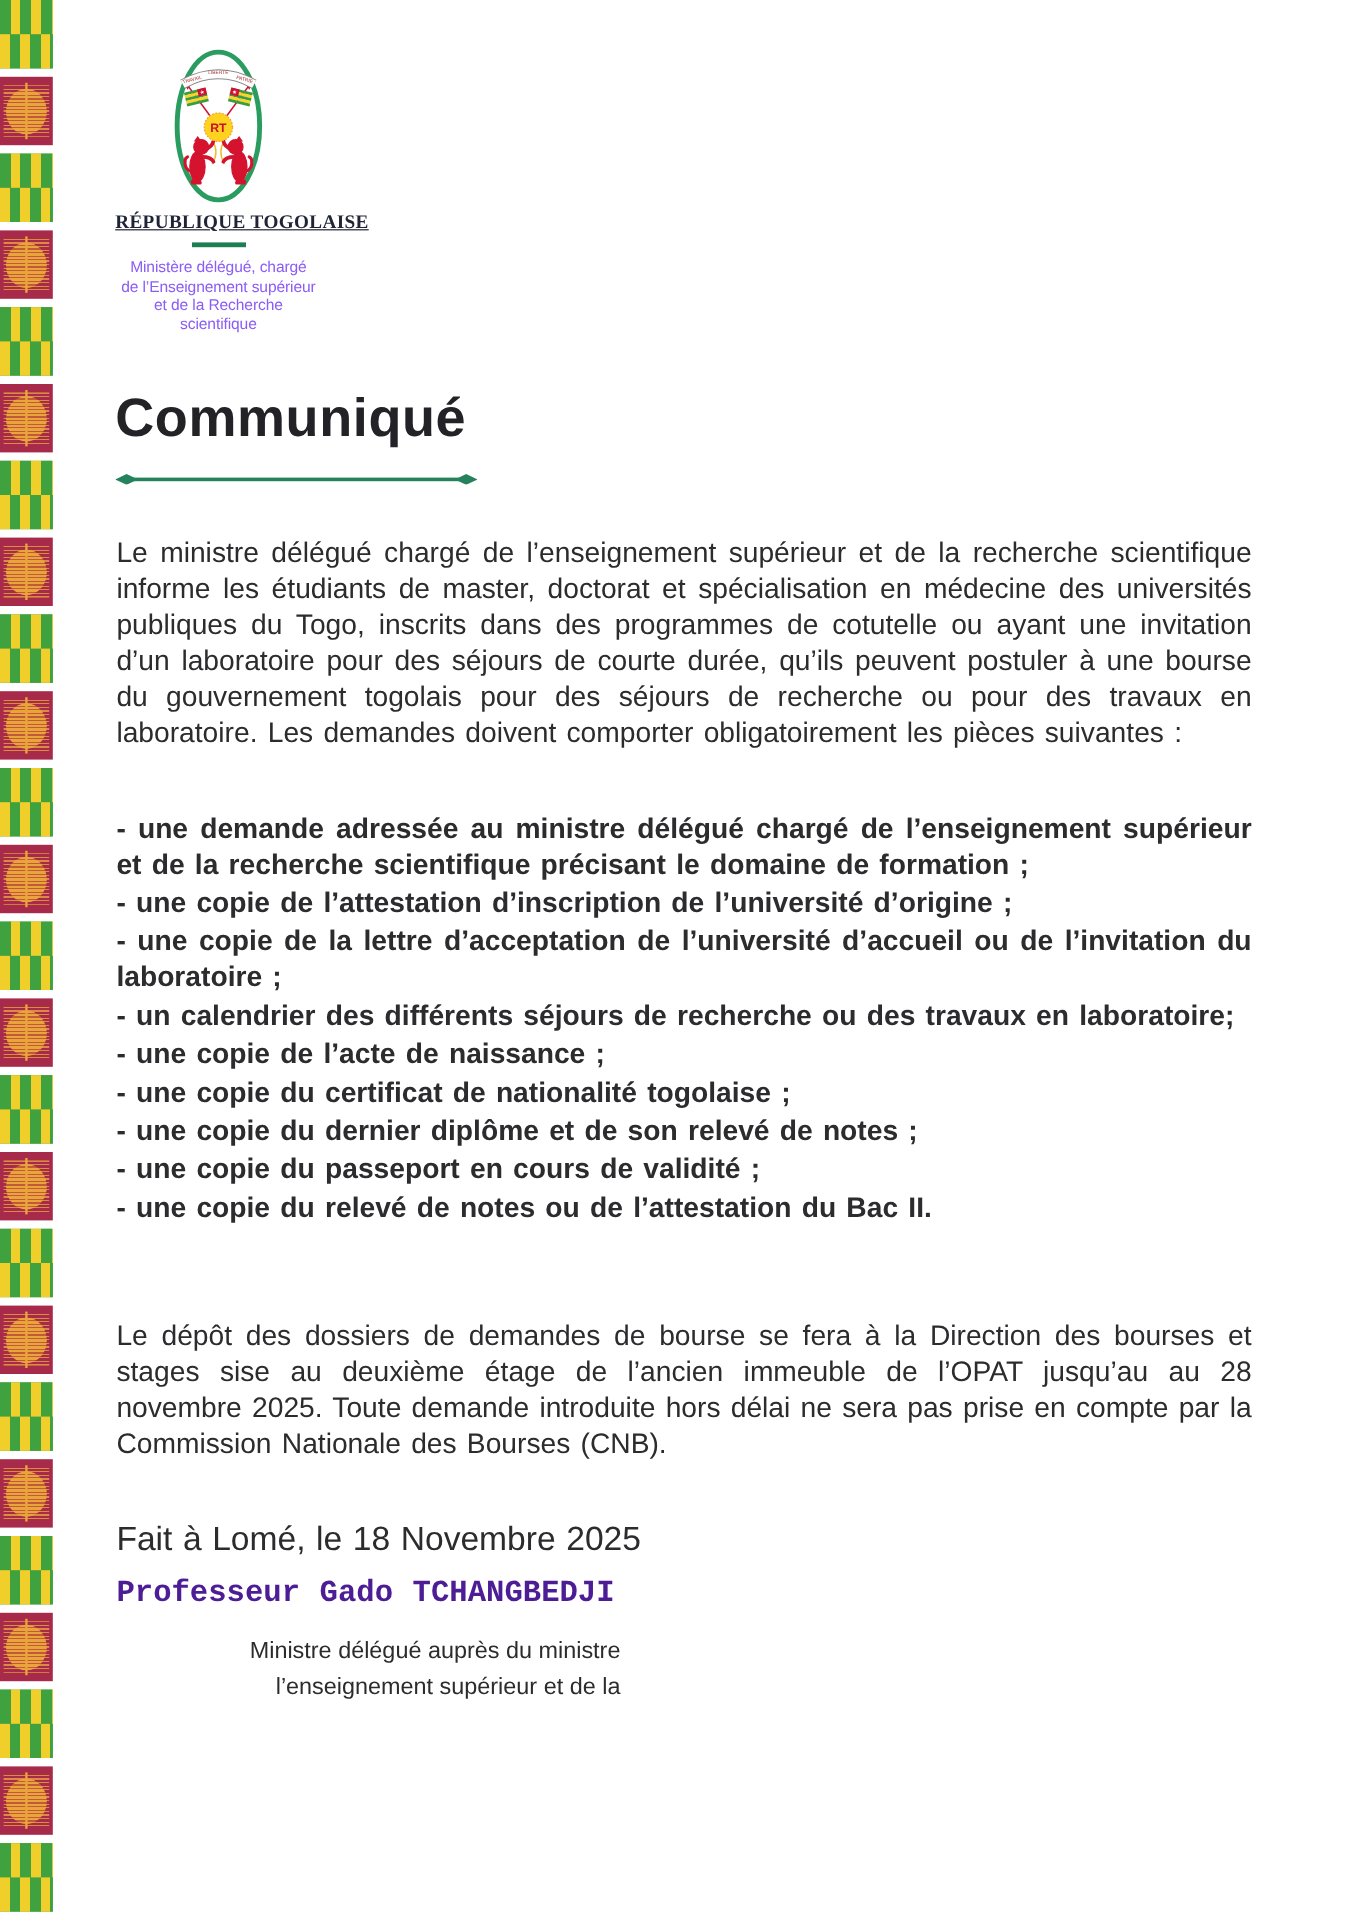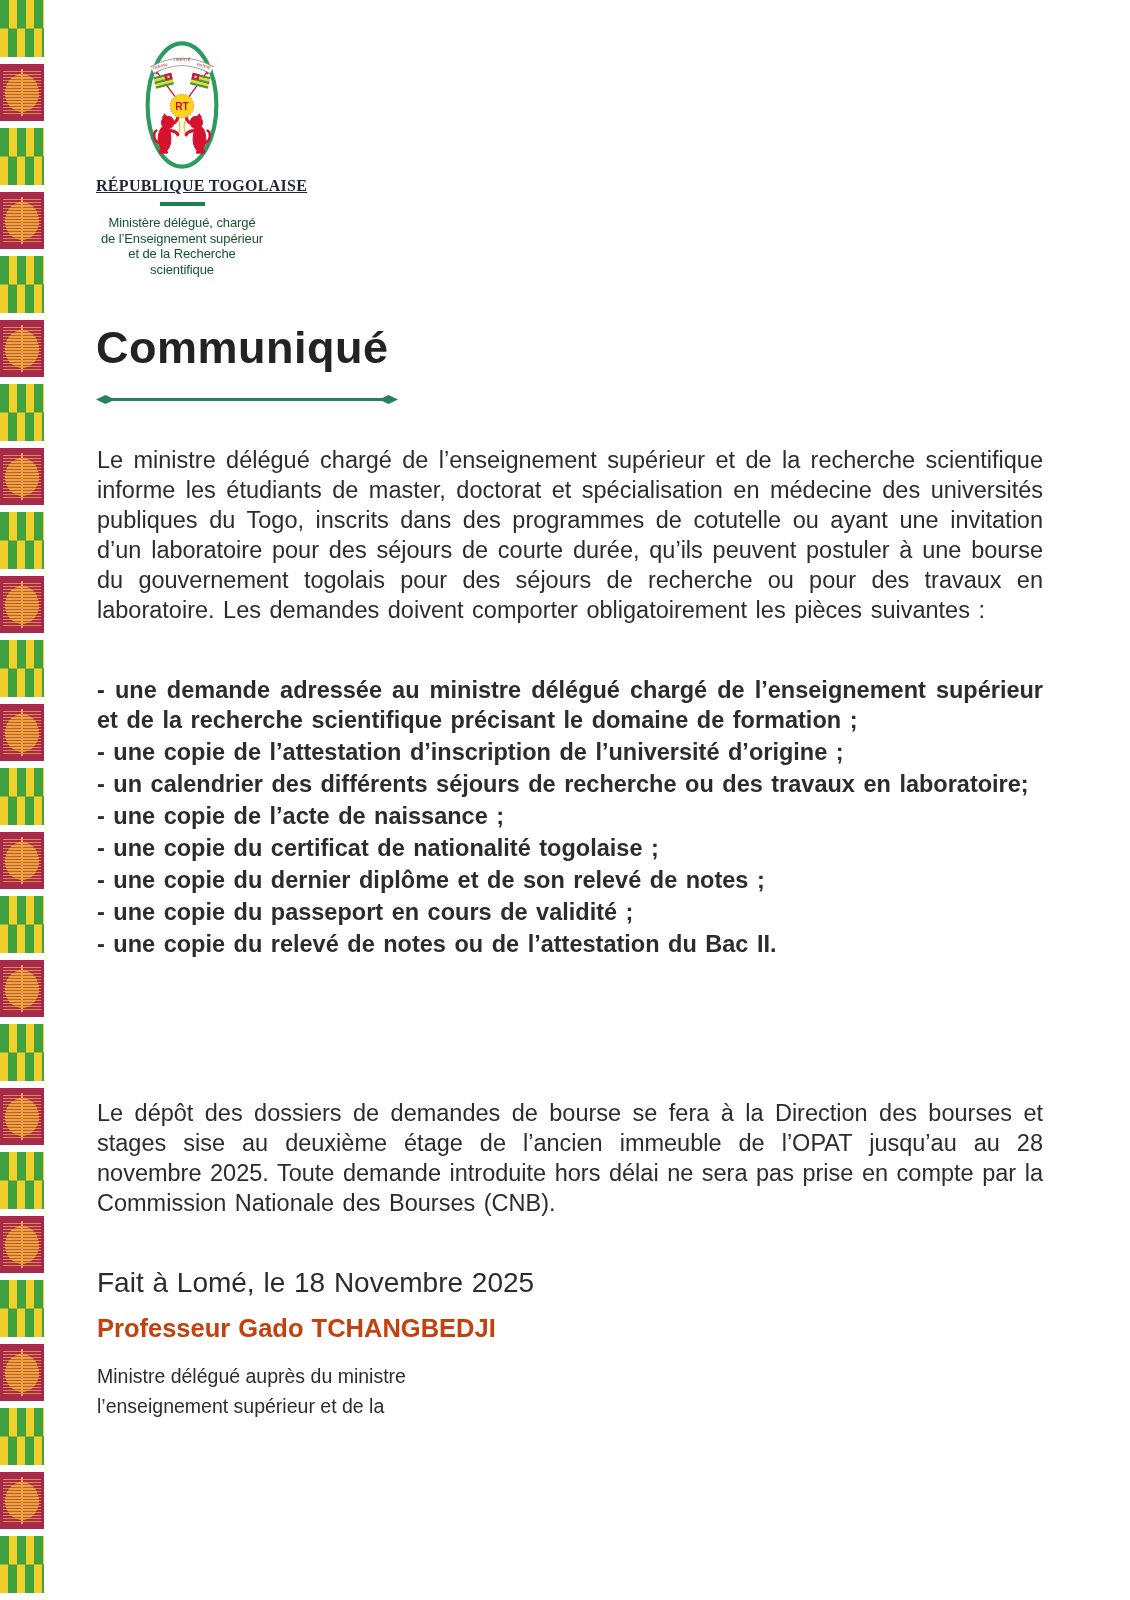--- a/index.html
+++ b/index.html
@@ -49,21 +49,21 @@
   }
 
   
   .hdr{position:absolute;left:96px;top:40px;width:172px;text-align:center;}
   .hdr svg{display:block;margin:0 auto;}
   .republic{
     margin-top:7px;font-family:"Liberation Serif",serif;font-weight:700;
     font-size:16px;letter-spacing:.3px;color:var(--republic);white-space:nowrap;text-decoration:underline;
   }
   .hdr-rule{width:45px;height:4px;background:#1e7d52;margin:7px auto 9px auto;}
-  .ministry{font-size:13px;line-height:15.5px;color:#14532d;letter-spacing:-.1px;}
+  .ministry{font-size:13px;line-height:15.5px;color:#8b5cf6;letter-spacing:-.1px;}
 
   
   .title{
     position:absolute;left:96px;top:322px;margin:0;
     font-size:45px;font-weight:700;color:var(--title);letter-spacing:.5px;
   }
   .divider{position:absolute;left:96px;top:395px;width:302px;height:9px;display:flex;align-items:center;}
   .divider .dline{flex:1;height:2.5px;background:var(--accent);}
   .divider .dia{width:19px;height:9px;background:var(--accent);
     clip-path:polygon(50% 0,100% 50%,50% 100%,0 50%);}
@@ -72,22 +72,22 @@
 
   
   .tb{position:absolute;left:93px;width:946px;margin:4px;
       font-size:23.5px;line-height:30px;color:var(--text);word-spacing:2px;}
   .just{text-align:justify;}
   .p1{top:441px;}
   .list{top:671px;}
   .list .li{margin-bottom:2px;text-align:justify;font-weight:bold;}
   .p2{top:1094px;}
   .dateline{top:1264px;font-size:28px;word-spacing:1px;}
-  .signame{top:1309px;font-size:25.5px;font-weight:700;color:#c2410c;word-spacing:1px;}
-  .role{top:1358px;width:420px;font-size:19.5px;line-height:29.5px;word-spacing:0;}
+  .signame{top:1309px;font-size:25.5px;font-weight:700;color:#4c1d95;word-spacing:1px;font-family:Liberation Mono, monospace;}
+  .role{top:1358px;width:420px;font-size:19.5px;line-height:29.5px;word-spacing:0;text-align:right;}
 </style>
 </head>
 <body>
 
 <div class="page">
 
   <div class="kente">
       <div class="tile green"></div>
       <div class="tile red">
         <span class="disc"></span>
@@ -224,20 +224,21 @@
     <span class="dia left"></span>
     <span class="dline"></span>
     <span class="dia right"></span>
   </div>
 
   <p class="tb just p1">Le ministre délégué chargé de l’enseignement supérieur et de la recherche scientifique informe les étudiants de master, doctorat et spécialisation en médecine des universités publiques du Togo, inscrits dans des programmes de cotutelle ou ayant une invitation d’un laboratoire pour des séjours de courte durée, qu’ils peuvent postuler à une bourse du gouvernement togolais pour des séjours de recherche ou pour des travaux en laboratoire. Les demandes doivent comporter obligatoirement les pièces suivantes :</p>
 
   <div class="tb list">
     <div class="li">- une demande adressée au ministre délégué chargé de l’enseignement supérieur et de la recherche scientifique précisant le domaine de formation ;</div>
     <div class="li">- une copie de l’attestation d’inscription de l’université d’origine ;</div>
+    <div class="li">- une copie de la lettre d’acceptation de l’université d’accueil ou de l’invitation du laboratoire ;</div>
     <div class="li">- un calendrier des différents séjours de recherche ou des travaux en laboratoire;</div>
     <div class="li">- une copie de l’acte de naissance ;</div>
     <div class="li">- une copie du certificat de nationalité togolaise ;</div>
     <div class="li">- une copie du dernier diplôme et de son relevé de notes ;</div>
     <div class="li">- une copie du passeport en cours de validité ;</div>
     <div class="li">- une copie du relevé de notes ou de l’attestation du Bac II.</div>
   </div>
 
   <p class="tb just p2">Le dépôt des dossiers de demandes de bourse se fera à la Direction des bourses et stages sise au deuxième étage de l’ancien immeuble de l’OPAT jusqu’au au 28 novembre 2025. Toute demande introduite hors délai ne sera pas prise en compte par la Commission Nationale des Bourses (CNB).</p>
 

